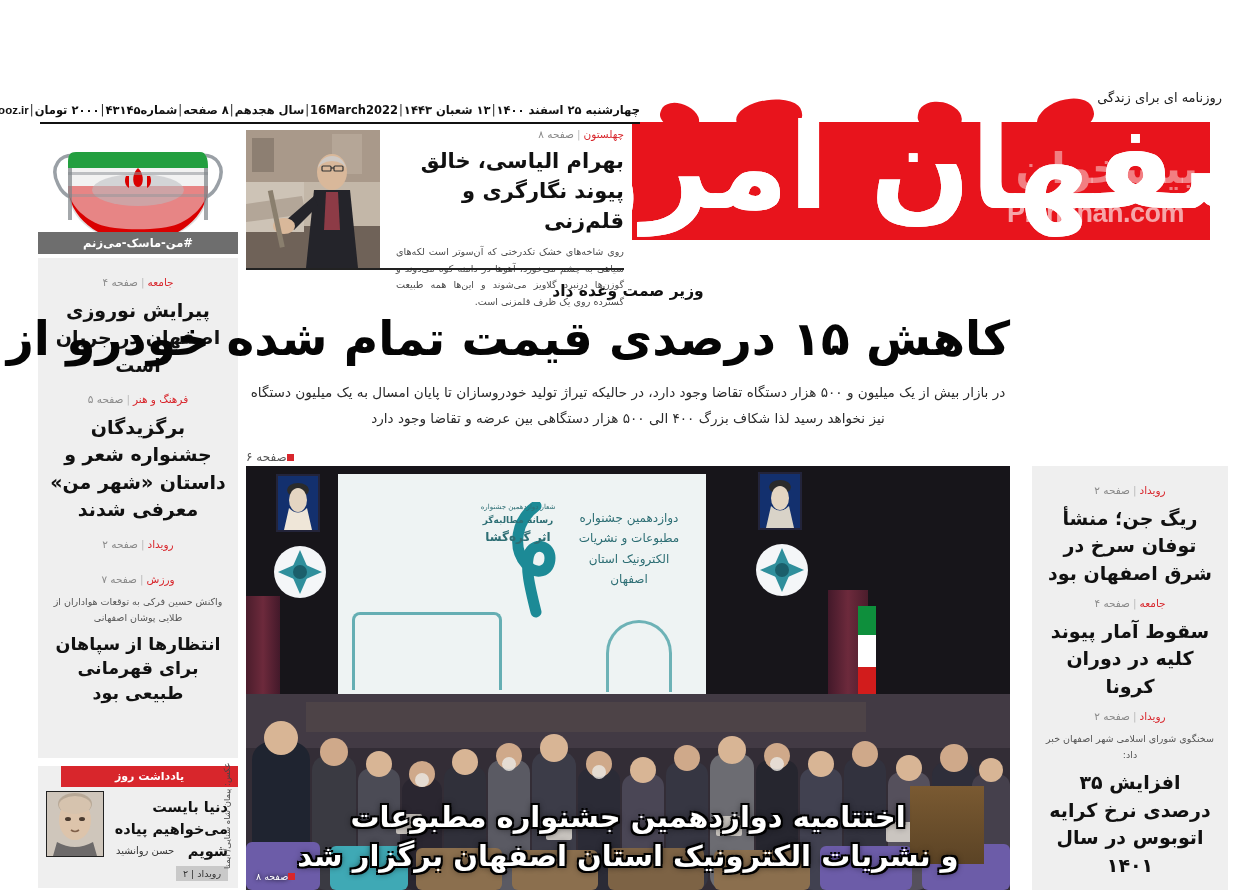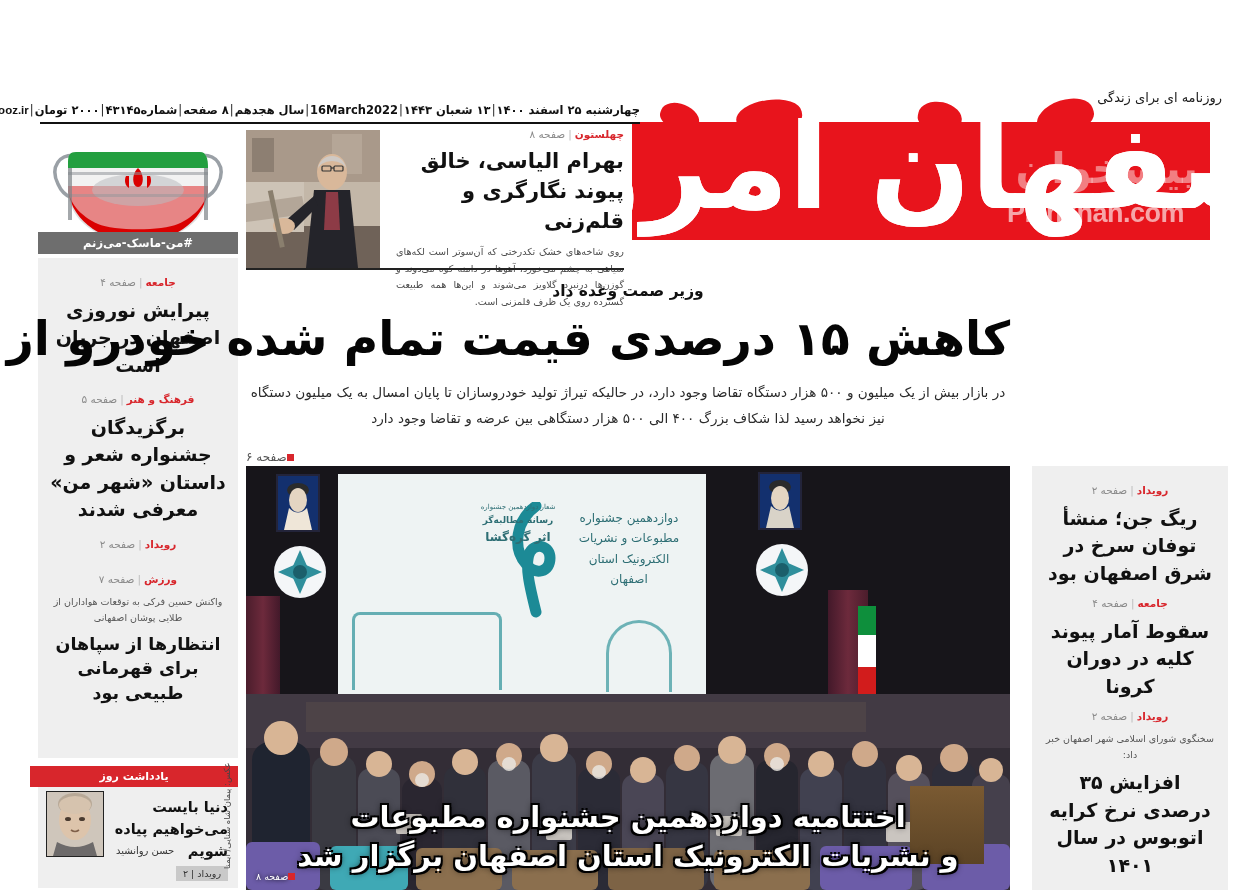--- a/index.html
+++ b/index.html
@@ -200,21 +200,21 @@
     width: 228px;
     text-align: right;
     direction: rtl;
   }
   .sec-tag {
     font-size: 10.5px;
     direction: rtl;
     margin-bottom: 7px;
     white-space: nowrap;
   }
-  .sec-tag .name { color: #d8262c; font-weight: bold; }
+  .sec-tag .name { color: #d8262c; font-weight: normal; }
   .sec-tag .bar { color: #bbb; margin: 0 3px; }
   .sec-tag .pg { color: #8a8a8a; }
 
   .teaser-title {
     font-size: 21px;
     font-weight: bold;
     color: #111;
     line-height: 1.42;
     direction: rtl;
     text-align: right;
@@ -271,21 +271,21 @@
   .note-box {
     position: absolute;
     top: 766px;
     left: 38px;
     width: 200px;
     height: 122px;
     background: #efefef;
     direction: rtl;
   }
   .note-head {
-    width: 208px;
+    width: 177px;
     height: 21px;
     background: #d8262c;
     color: #fff;
     font-size: 11px;
     font-weight: bold;
     display: flex;
     align-items: center;
     justify-content: center;
   }
   .note-body { position: relative; padding: 10px 10px 0 10px; height: 100px; }

